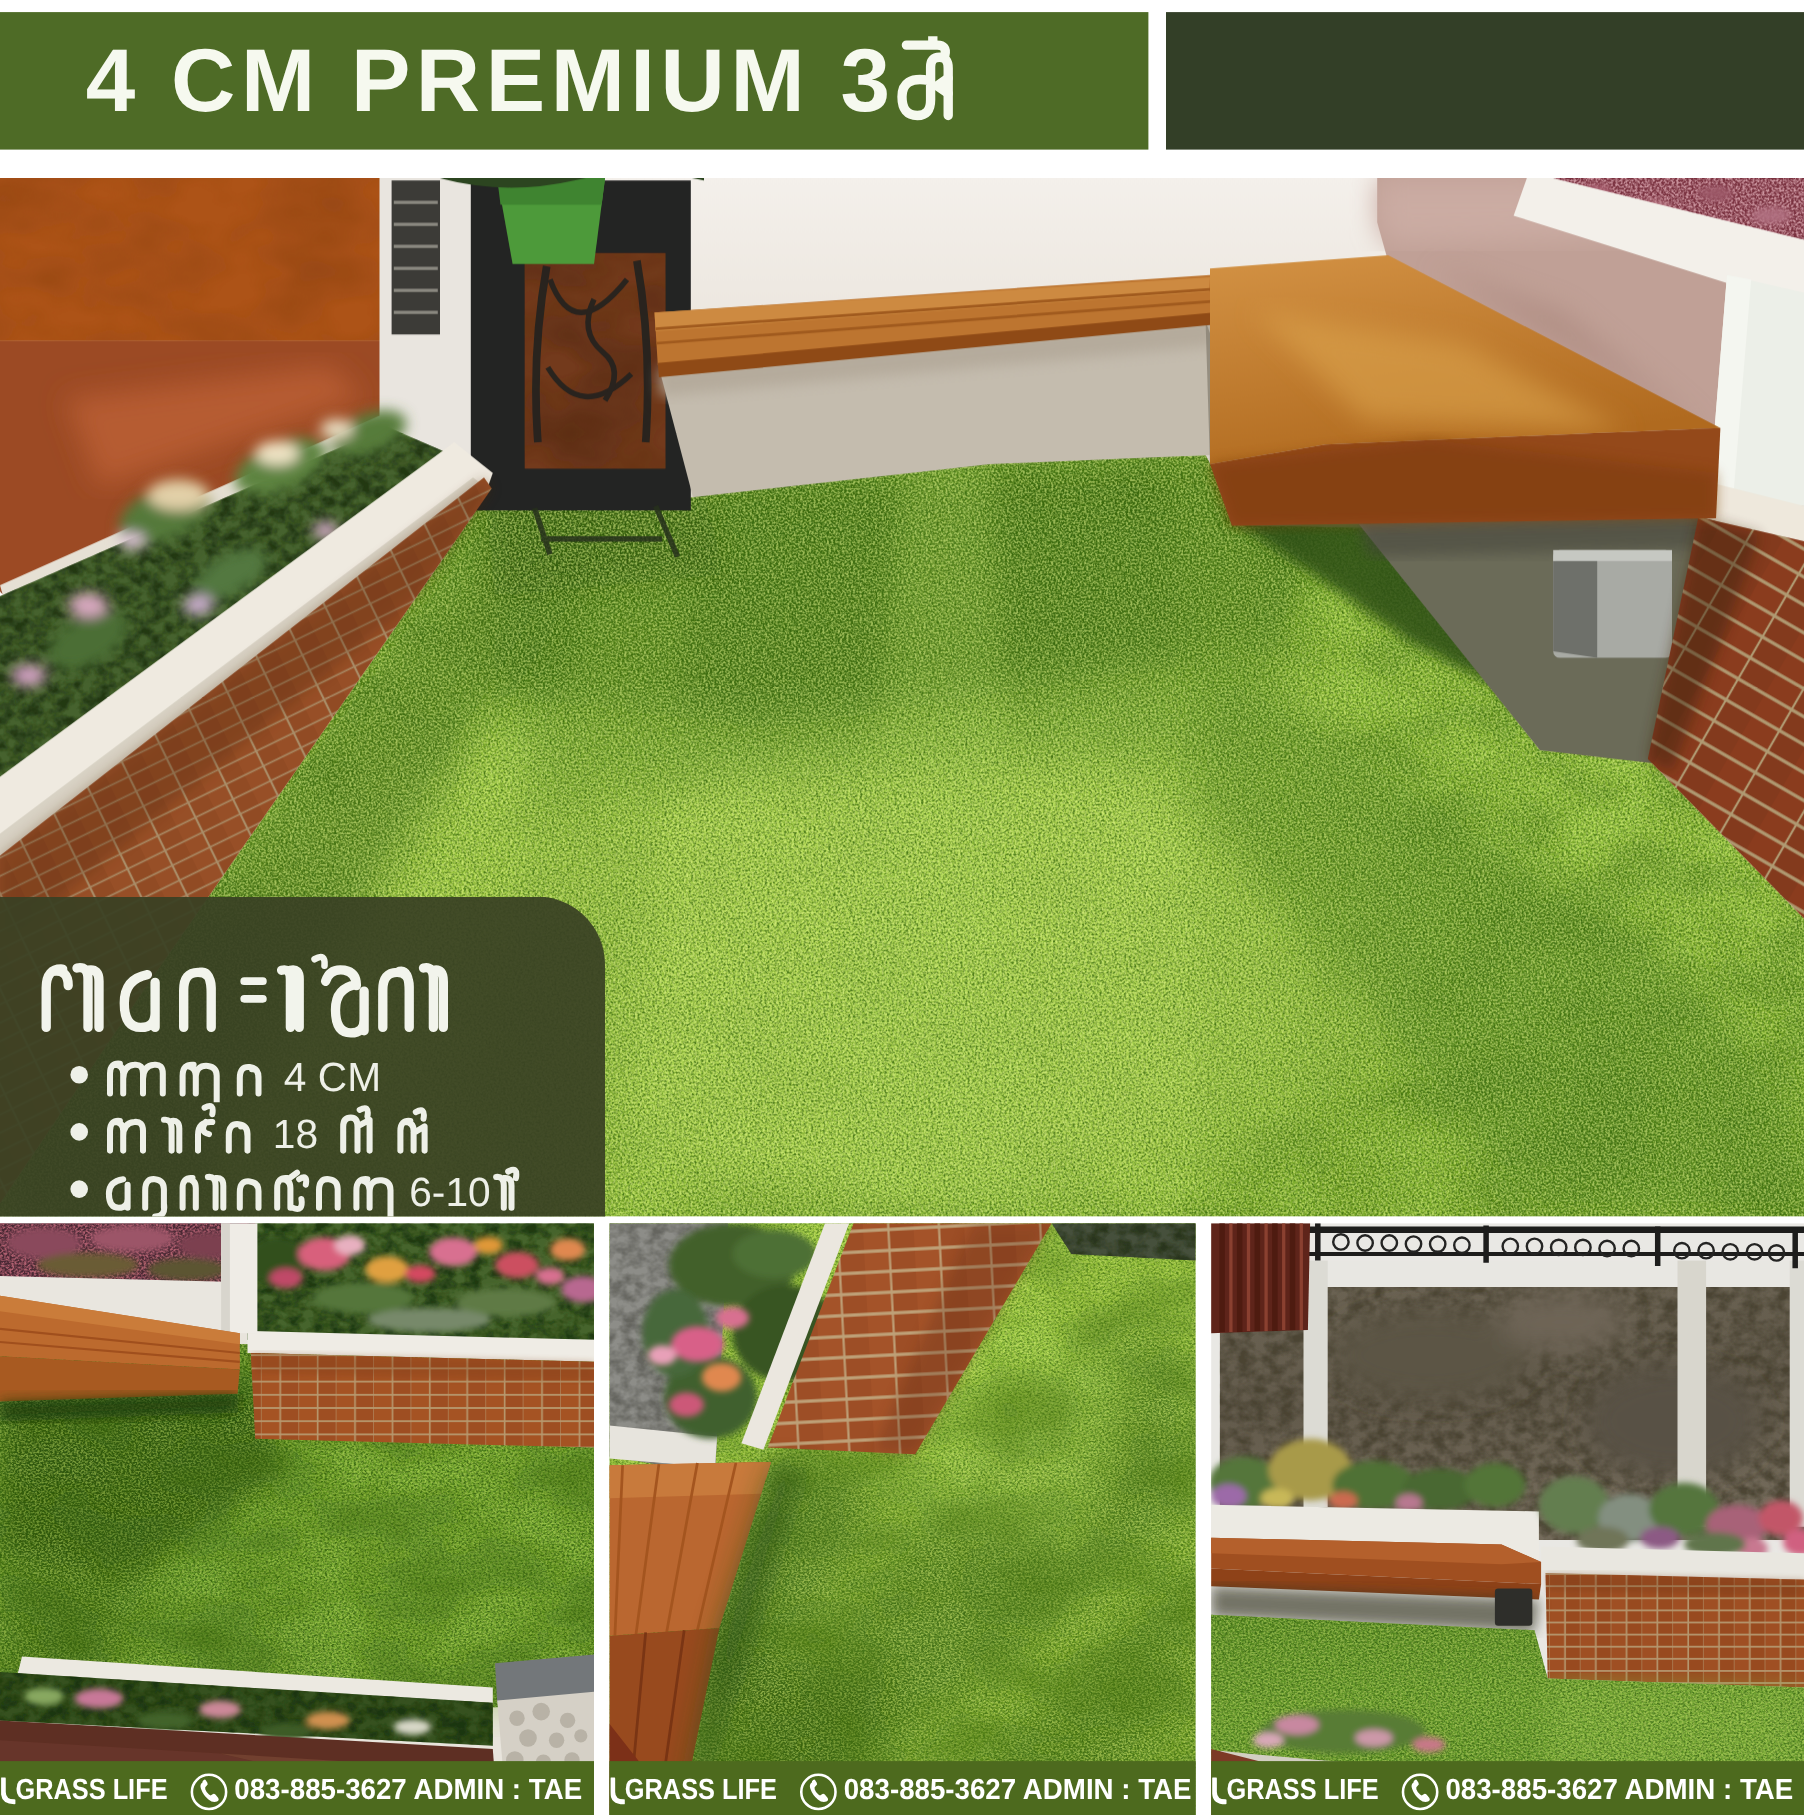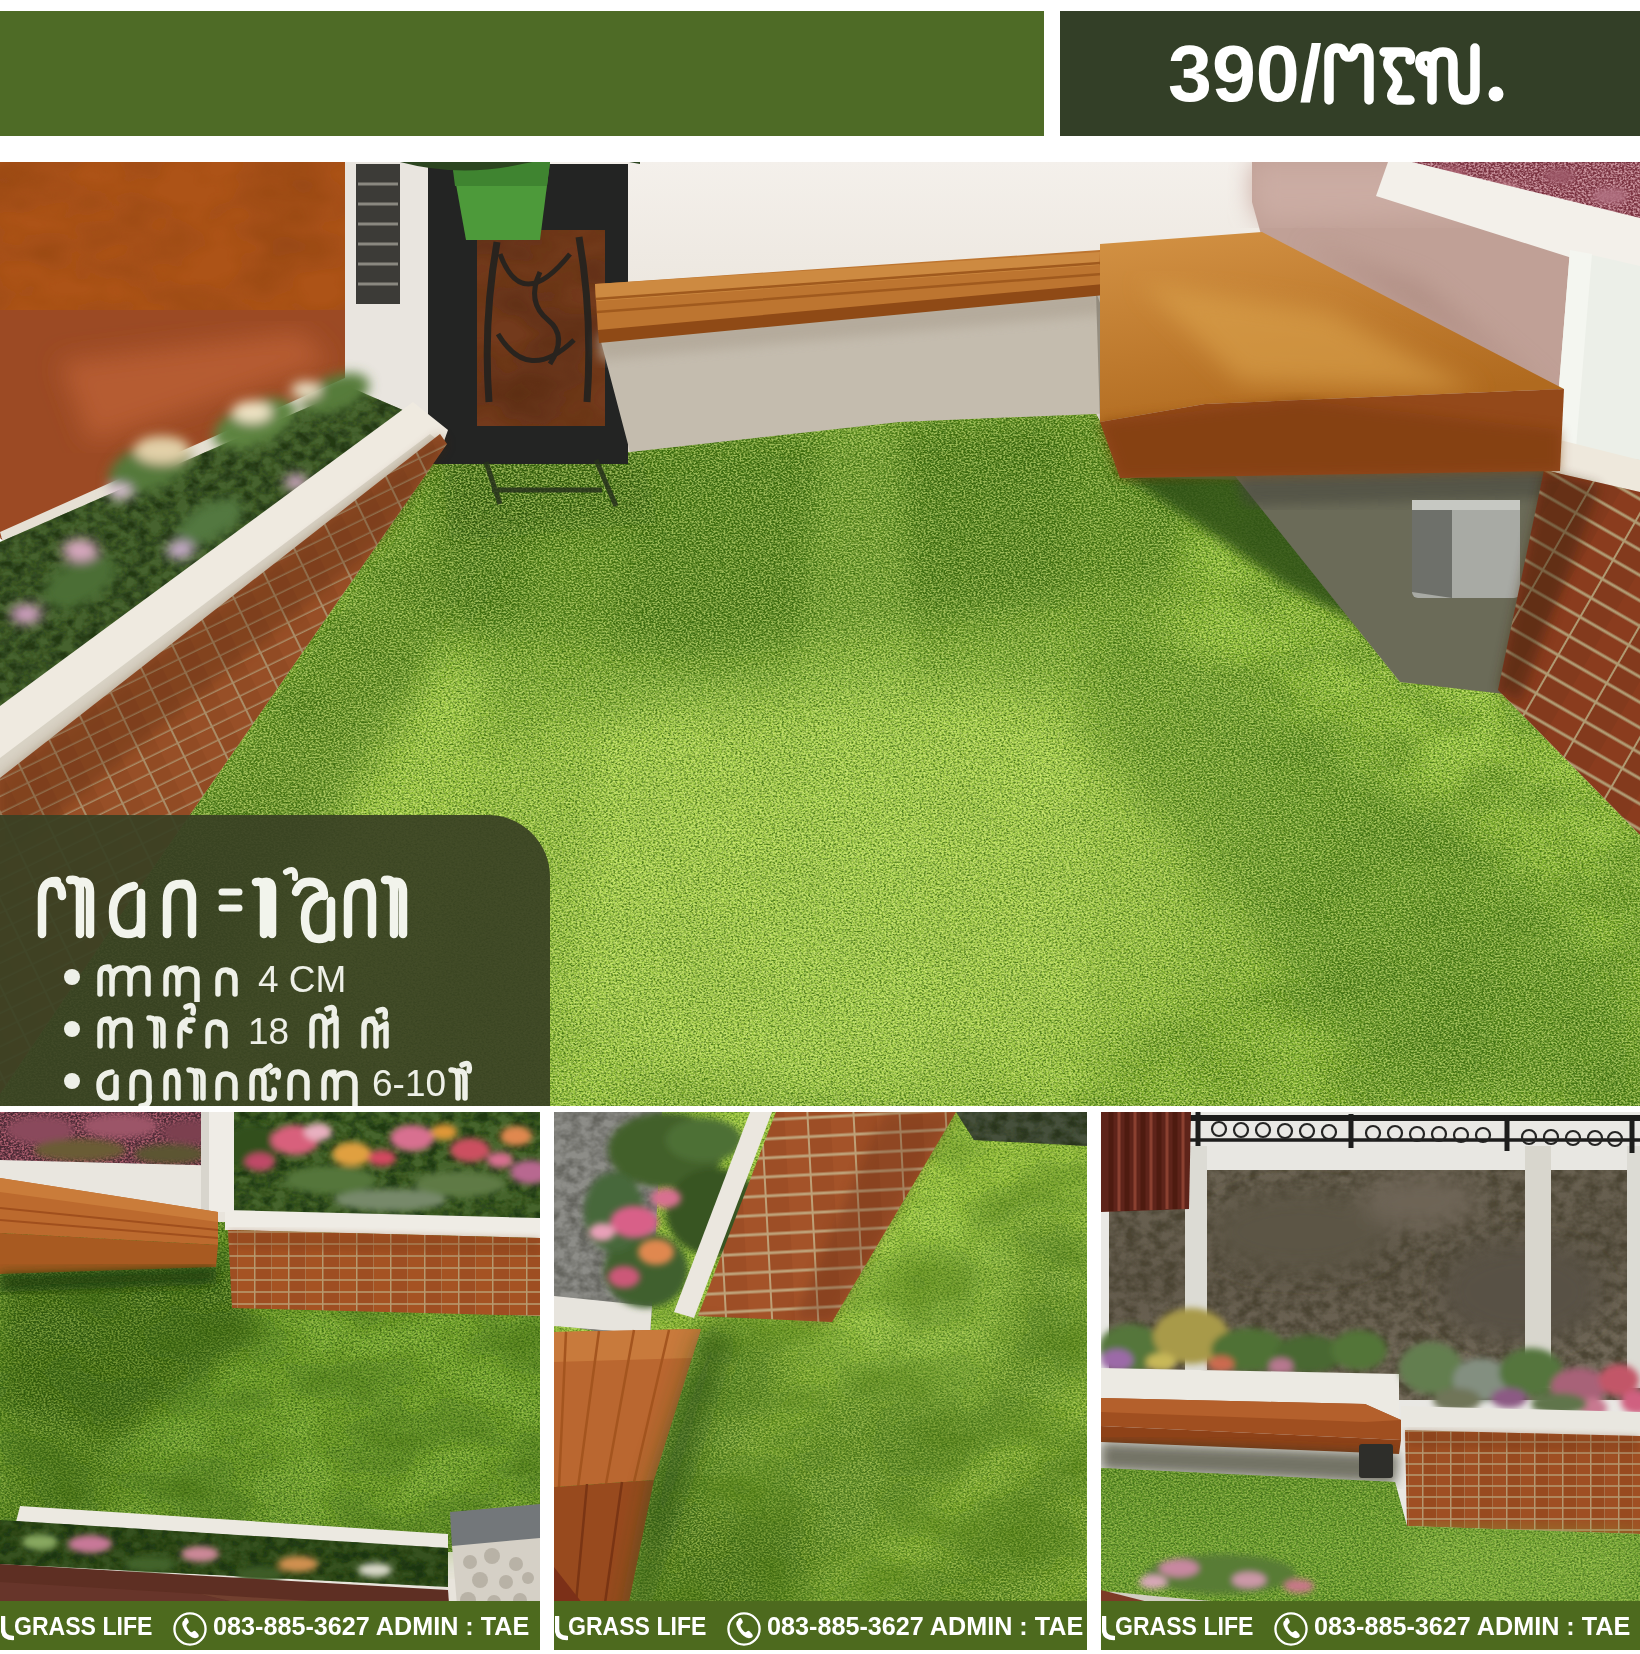--- a/index.html
+++ b/index.html
@@ -42,31 +42,31 @@
           <feGaussianBlur stdDeviation="12"></feGaussianBlur>
         </filter>
 <filter id="blur20">
           <feGaussianBlur stdDeviation="20"></feGaussianBlur>
         </filter>
 </defs>
 </svg>
 
 <div class="abs" style="left:0;top:11px;width:1044px;height:125px;background:#4e6b26;"></div>
 
+<div class="abs" style="left:78px;top:28px;color:#f6f9ef;font-size:81px;font-weight:bold;letter-spacing:5px;white-space:nowrap;">4 CM PREMIUM 3<svg width="66" height="78" viewBox="0 0 66 78" style="vertical-align:-10px">
+        <g fill="none" stroke="#f6f9ef" stroke-width="8.5" stroke-linecap="round" stroke-linejoin="round">
+          <path d="M30 40 q-24 -4 -24 15 q0 17 14 17 q12 0 12 -14 V28 q0 -9 8 -9 q8 0 8 10 v43"></path>
+          <path d="M48 38 l-10 7 10 7"></path>
+          <path d="M10 8 h28 q9 0 7 9"></path>
+          <path d="M34 0 v6"></path>
+        </g>
+      </svg></div>
 
 <div class="abs" style="left:1060px;top:11px;width:580px;height:125px;background:#333f27;"></div>
 
-<div class="abs" style="left:1168px;top:28px;color:#ffffff;font-size:79px;font-weight:bold;white-space:nowrap;">390/<svg width="186" height="80" viewBox="0 0 186 80" style="vertical-align:-13px">
-        <g fill="none" stroke="#ffffff" stroke-width="9.5" stroke-linecap="round" stroke-linejoin="round">
-          <path d="M7 66 V24 q0 -10 8 -10 q6 0 7 5 q1 4 5 4 q4 0 5 -4 q1 -5 7 -5 q8 0 8 10 v42"></path>
-          <path d="M62 18 h20 q8 0 6 8 m-14 -8 q-14 10 -4 20 q10 8 2 18 q-6 8 4 10 h12"></path>
-          <path d="M110 66 V30 q0 -9 -7 -8 q-6 1 -5 8 q1 7 12 9 m0 27 V30 q0 -12 11 -12 q10 0 10 11 v18 q0 19 12 19 q10 0 10 -10 V14"></path>
-        </g>
-        <circle cx="174" cy="60" r="7.5" fill="#fff"></circle>
-      </svg></div>
 
 <svg class="abs" style="left:0;top:162px;filter:blur(0.7px);" width="1640" height="944" viewBox="0 0 1640 944">
 <defs>
 <linearGradient id="wallg" x1="0" y1="0" x2="0" y2="1">
 <stop offset="0" stop-color="#f4f0eb"></stop>
           <stop offset="0.55" stop-color="#e9e3da"></stop>
           <stop offset="1" stop-color="#cdc5b8"></stop>
 </linearGradient>
 <linearGradient id="grassg" x1="0" y1="0" x2="0.18" y2="1">
 <stop offset="0" stop-color="#6ca425"></stop>

